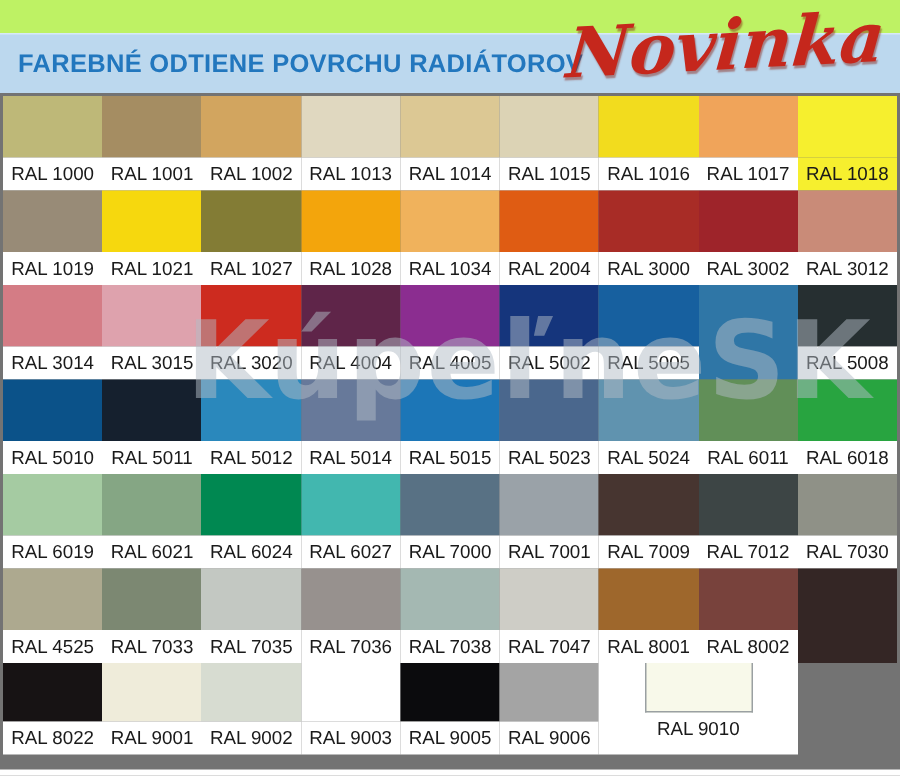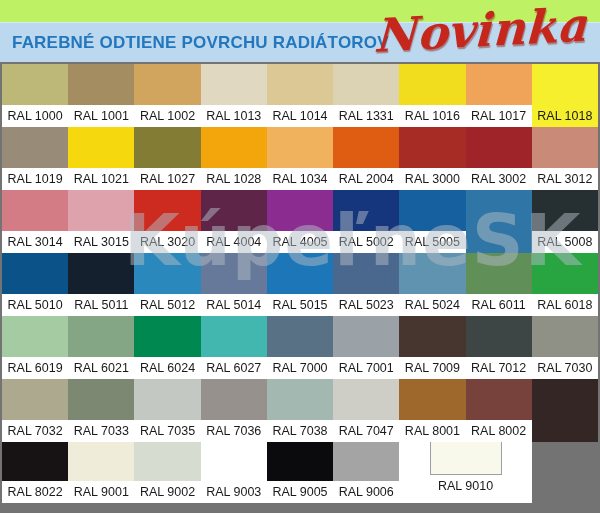--- a/index.html
+++ b/index.html
@@ -65,21 +65,21 @@
       <div class="cell">
         <div class="sw" style="background: rgb(224, 216, 192);"></div>
         <div class="lbl">RAL 1013</div>
       </div>
       <div class="cell">
         <div class="sw" style="background: rgb(220, 200, 148);"></div>
         <div class="lbl">RAL 1014</div>
       </div>
       <div class="cell">
         <div class="sw" style="background: rgb(220, 211, 181);"></div>
-        <div class="lbl">RAL 1331</div>
+        <div class="lbl">RAL 1015</div>
       </div>
       <div class="cell">
         <div class="sw" style="background: rgb(242, 220, 30);"></div>
         <div class="lbl">RAL 1016</div>
       </div>
       <div class="cell">
         <div class="sw" style="background: rgb(240, 164, 90);"></div>
         <div class="lbl">RAL 1017</div>
       </div>
       <div class="cell">
@@ -224,21 +224,21 @@
       <div class="cell">
         <div class="sw" style="background: rgb(61, 69, 69);"></div>
         <div class="lbl">RAL 7012</div>
       </div>
       <div class="cell">
         <div class="sw" style="background: rgb(143, 145, 135);"></div>
         <div class="lbl">RAL 7030</div>
       </div>
       <div class="cell">
         <div class="sw" style="background: rgb(173, 169, 143);"></div>
-        <div class="lbl">RAL 7032</div>
+        <div class="lbl">RAL 4525</div>
       </div>
       <div class="cell">
         <div class="sw" style="background: rgb(124, 136, 114);"></div>
         <div class="lbl">RAL 7033</div>
       </div>
       <div class="cell">
         <div class="sw" style="background: rgb(195, 200, 194);"></div>
         <div class="lbl">RAL 7035</div>
       </div>
       <div class="cell">

